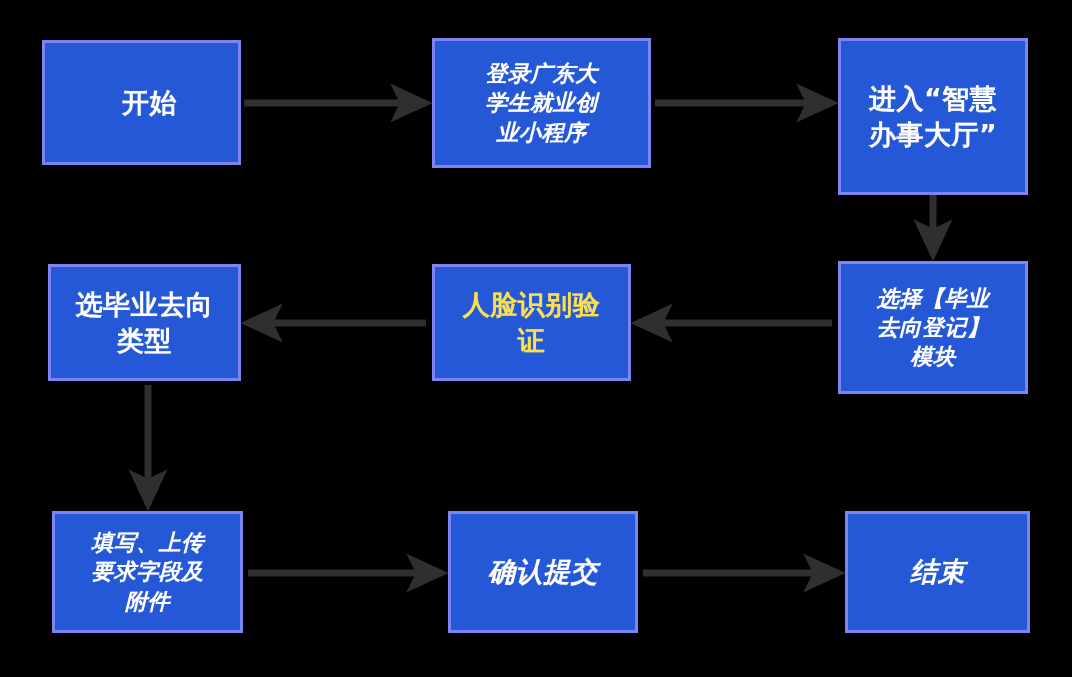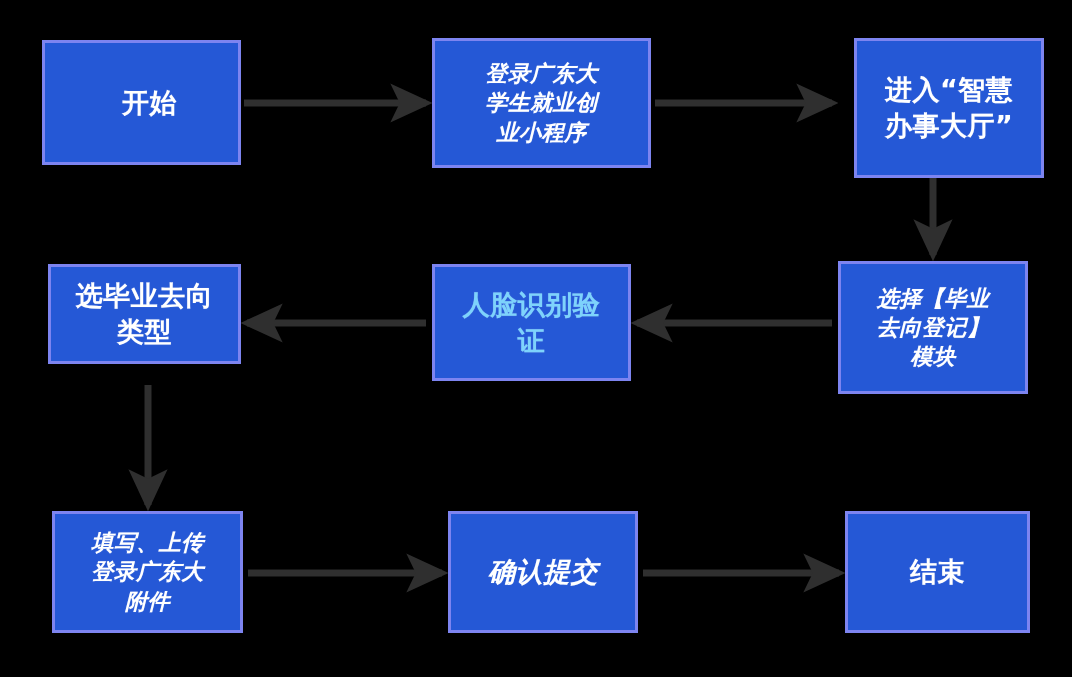--- a/index.html
+++ b/index.html
@@ -74,42 +74,42 @@
   </svg>
   <div id="node-layer">
       <div class="node" style="left: 42px; top: 40px; width: 199px; height: 125px; background: rgb(37, 88, 214); border-color: rgb(125, 132, 240);">
         <div class="node-label" style="color: rgb(255, 255, 255); margin-left: 16px;">开始</div>
       </div>
       <div class="node" style="left: 432px; top: 38px; width: 219px; height: 130px; background: rgb(37, 88, 214); border-color: rgb(125, 132, 240);">
         <div class="node-label small" style="color: rgb(255, 255, 255);">登录广东大
 学生就业创
 业小程序</div>
       </div>
-      <div class="node" style="left: 838px; top: 38px; width: 190px; height: 140px; background: rgb(37, 88, 214); border-color: rgb(125, 132, 240); margin-left: 16px;">
+      <div class="node" style="left: 838px; top: 38px; width: 190px; height: 157px; background: rgb(37, 88, 214); border-color: rgb(125, 132, 240);">
         <div class="node-label" style="color: rgb(255, 255, 255);">进入“智慧
 办事大厅”</div>
       </div>
-      <div class="node" style="left: 48px; top: 264px; width: 193px; height: 100px; background: rgb(37, 88, 214); border-color: rgb(125, 132, 240);">
+      <div class="node" style="left: 48px; top: 264px; width: 193px; height: 117px; background: rgb(37, 88, 214); border-color: rgb(125, 132, 240);">
         <div class="node-label" style="color: rgb(255, 255, 255);">选毕业去向
 类型</div>
       </div>
       <div class="node" style="left: 432px; top: 264px; width: 199px; height: 117px; background: rgb(37, 88, 214); border-color: rgb(125, 132, 240);">
-        <div class="node-label" style="color: #7dd3fc;">人脸识别验
+        <div class="node-label" style="color: #fde047;">人脸识别验
 证</div>
       </div>
       <div class="node" style="left: 838px; top: 261px; width: 190px; height: 133px; background: rgb(37, 88, 214); border-color: rgb(125, 132, 240);">
         <div class="node-label small" style="color: rgb(255, 255, 255);">选择【毕业
 去向登记】
 模块</div>
       </div>
       <div class="node" style="left: 52px; top: 511px; width: 191px; height: 122px; background: rgb(37, 88, 214); border-color: rgb(125, 132, 240);">
         <div class="node-label small" style="color: rgb(255, 255, 255);">填写、上传
-登录广东大
+要求字段及
 附件</div>
       </div>
       <div class="node" style="left: 448px; top: 511px; width: 190px; height: 122px; background: rgb(37, 88, 214); border-color: rgb(125, 132, 240); font-style: italic;">
         <div class="node-label" style="color: rgb(255, 255, 255);">确认提交</div>
       </div>
-      <div class="node" style="left: 845px; top: 511px; width: 185px; height: 122px; background: rgb(37, 88, 214); border-color: rgb(125, 132, 240);">
+      <div class="node" style="left: 845px; top: 511px; width: 185px; height: 122px; background: rgb(37, 88, 214); border-color: rgb(125, 132, 240); font-style: italic;">
         <div class="node-label" style="color: rgb(255, 255, 255);">结束</div>
       </div>
     </div>
 </div>
 
 </body></html>

